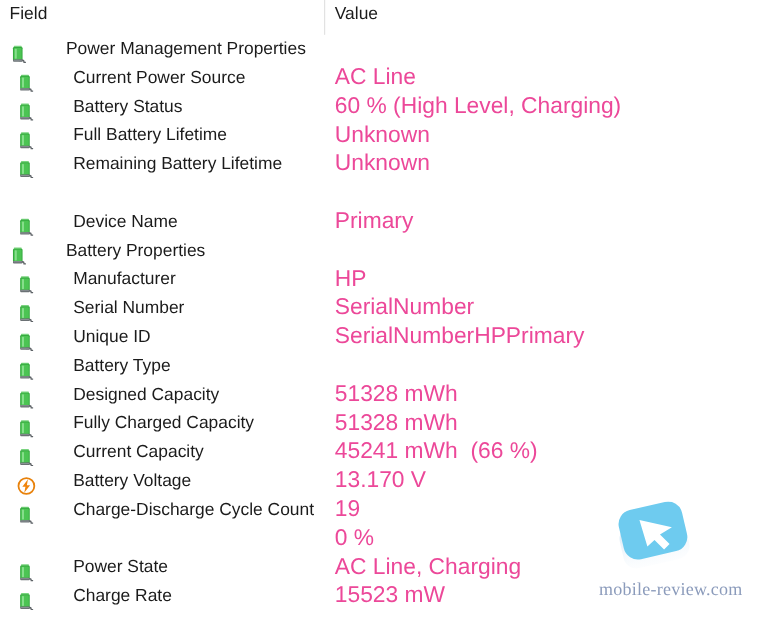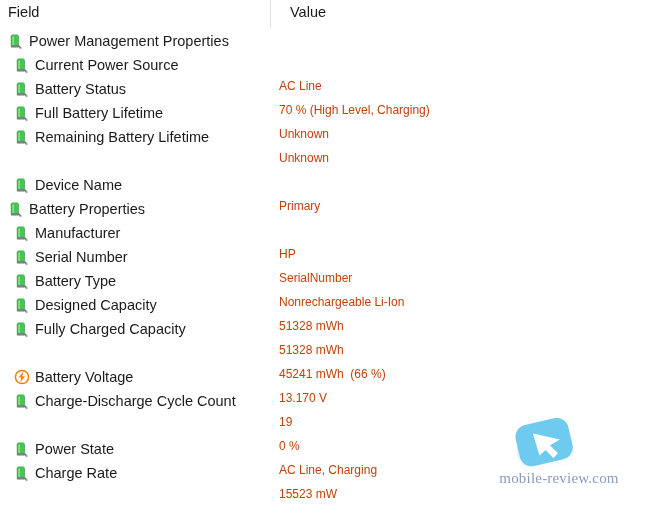--- a/index.html
+++ b/index.html
@@ -38,21 +38,20 @@
     color: #1b1b1b;
     white-space: nowrap;
   }
   .header .col-value {
     position: absolute;
     left: 279px;
     top: 4px;
     font-size: 14.5px;
     color: #1b1b1b;
     white-space: nowrap;
-    margin-left: 11px;
   }
   .header .divider {
     position: absolute;
     left: 270px;
     top: 0px;
     width: 1px;
     height: 29px;
     background: #e2e2e2;
   }
 
@@ -70,43 +69,43 @@
   }
   .row.spacer {
     height: 24px;
   }
   .row .cell-field {
     position: absolute;
     top: 0;
     left: 0;
     height: 24px;
     display: flex;
-    align-items: center;
+    align-items: flex-end;
     white-space: nowrap;
+    gap: 26px;
   }
   .row.level0 .cell-field { padding-left: 8px; }
   .row.level1 .cell-field { padding-left: 14px; }
 
   .row .label {
     font-size: 14.5px;
     color: #1b1b1b;
     line-height: 24px;
     margin-left: 5px;
   }
 
   .row .cell-value {
     position: absolute;
     top: 0;
     left: 279px;
     height: 24px;
     line-height: 24px;
-    font-size: 12px;
-    color: #c2410c;
+    font-size: 19px;
+    color: #ec4899;
     white-space: pre;
-    margin-top: 21px;
   }
 
   
   .icon {
     position: relative;
     display: inline-block;
     width: 16px;
     height: 16px;
     flex: 0 0 16px;
   }
@@ -124,21 +123,21 @@
   .watermark .mark {
     position: absolute;
     left: 8px;
     top: 0px;
     width: 78px;
     height: 62px;
   }
   .watermark .wm-text {
     position: absolute;
     left: 0px;
-    top: 52px;
+    top: 66px;
     width: 122px;
     text-align: center;
     font-family: "Liberation Serif", serif;
     font-size: 15px;
     letter-spacing: 0.2px;
     color: #8b9bbb;
     white-space: nowrap;
   }
 </style>
 </head>
@@ -195,21 +194,21 @@
       <rect x="2.8" y="2.2" width="8" height="11.2" rx="1.1" fill="#35a93f"></rect>
       <rect x="3.6" y="3.0" width="6.4" height="9.6" rx="0.7" fill="#4cc453"></rect>
       <rect x="4.3" y="3.6" width="1.7" height="8.4" rx="0.6" fill="#86de8b"></rect>
       <path d="M7.6 12.6 h3.3 a1.6 1.6 0 0 1 1.6 1.6 v0.2 h1.1 v1.0 h-2.1 v-0.6 a0.8 0.8 0 0 0 -0.8 -0.8 h-3.1 z" fill="#5f6468"></path>
       <rect x="2.8" y="12.5" width="8" height="2.0" rx="0.8" fill="#6b7174"></rect>
       <rect x="3.3" y="12.8" width="7" height="0.8" rx="0.4" fill="#8b9195"></rect>
     </svg>
   </span>
 <span class="label">Battery Status</span>
         </div>
-        <div class="cell-value">70 % (High Level, Charging)</div>
+        <div class="cell-value">60 % (High Level, Charging)</div>
       </div>
       <div class="row level1">
         <div class="cell-field">
   <span class="icon">
     <svg width="16" height="16" viewBox="0 0 16 16" xmlns="http://www.w3.org/2000/svg">
       <rect x="3.5" y="1.2" width="6.6" height="1.4" rx="0.5" fill="#7ad47f"></rect>
       <rect x="2.8" y="2.2" width="8" height="11.2" rx="1.1" fill="#35a93f"></rect>
       <rect x="3.6" y="3.0" width="6.4" height="9.6" rx="0.7" fill="#4cc453"></rect>
       <rect x="4.3" y="3.6" width="1.7" height="8.4" rx="0.6" fill="#86de8b"></rect>
       <path d="M7.6 12.6 h3.3 a1.6 1.6 0 0 1 1.6 1.6 v0.2 h1.1 v1.0 h-2.1 v-0.6 a0.8 0.8 0 0 0 -0.8 -0.8 h-3.1 z" fill="#5f6468"></path>
@@ -313,23 +312,39 @@
     <svg width="16" height="16" viewBox="0 0 16 16" xmlns="http://www.w3.org/2000/svg">
       <rect x="3.5" y="1.2" width="6.6" height="1.4" rx="0.5" fill="#7ad47f"></rect>
       <rect x="2.8" y="2.2" width="8" height="11.2" rx="1.1" fill="#35a93f"></rect>
       <rect x="3.6" y="3.0" width="6.4" height="9.6" rx="0.7" fill="#4cc453"></rect>
       <rect x="4.3" y="3.6" width="1.7" height="8.4" rx="0.6" fill="#86de8b"></rect>
       <path d="M7.6 12.6 h3.3 a1.6 1.6 0 0 1 1.6 1.6 v0.2 h1.1 v1.0 h-2.1 v-0.6 a0.8 0.8 0 0 0 -0.8 -0.8 h-3.1 z" fill="#5f6468"></path>
       <rect x="2.8" y="12.5" width="8" height="2.0" rx="0.8" fill="#6b7174"></rect>
       <rect x="3.3" y="12.8" width="7" height="0.8" rx="0.4" fill="#8b9195"></rect>
     </svg>
   </span>
+<span class="label">Unique ID</span>
+        </div>
+        <div class="cell-value">SerialNumberHPPrimary</div>
+      </div>
+      <div class="row level1">
+        <div class="cell-field">
+  <span class="icon">
+    <svg width="16" height="16" viewBox="0 0 16 16" xmlns="http://www.w3.org/2000/svg">
+      <rect x="3.5" y="1.2" width="6.6" height="1.4" rx="0.5" fill="#7ad47f"></rect>
+      <rect x="2.8" y="2.2" width="8" height="11.2" rx="1.1" fill="#35a93f"></rect>
+      <rect x="3.6" y="3.0" width="6.4" height="9.6" rx="0.7" fill="#4cc453"></rect>
+      <rect x="4.3" y="3.6" width="1.7" height="8.4" rx="0.6" fill="#86de8b"></rect>
+      <path d="M7.6 12.6 h3.3 a1.6 1.6 0 0 1 1.6 1.6 v0.2 h1.1 v1.0 h-2.1 v-0.6 a0.8 0.8 0 0 0 -0.8 -0.8 h-3.1 z" fill="#5f6468"></path>
+      <rect x="2.8" y="12.5" width="8" height="2.0" rx="0.8" fill="#6b7174"></rect>
+      <rect x="3.3" y="12.8" width="7" height="0.8" rx="0.4" fill="#8b9195"></rect>
+    </svg>
+  </span>
 <span class="label">Battery Type</span>
         </div>
-        <div class="cell-value">Nonrechargeable Li-Ion</div>
       </div>
       <div class="row level1">
         <div class="cell-field">
   <span class="icon">
     <svg width="16" height="16" viewBox="0 0 16 16" xmlns="http://www.w3.org/2000/svg">
       <rect x="3.5" y="1.2" width="6.6" height="1.4" rx="0.5" fill="#7ad47f"></rect>
       <rect x="2.8" y="2.2" width="8" height="11.2" rx="1.1" fill="#35a93f"></rect>
       <rect x="3.6" y="3.0" width="6.4" height="9.6" rx="0.7" fill="#4cc453"></rect>
       <rect x="4.3" y="3.6" width="1.7" height="8.4" rx="0.6" fill="#86de8b"></rect>
       <path d="M7.6 12.6 h3.3 a1.6 1.6 0 0 1 1.6 1.6 v0.2 h1.1 v1.0 h-2.1 v-0.6 a0.8 0.8 0 0 0 -0.8 -0.8 h-3.1 z" fill="#5f6468"></path>
@@ -352,20 +367,34 @@
       <path d="M7.6 12.6 h3.3 a1.6 1.6 0 0 1 1.6 1.6 v0.2 h1.1 v1.0 h-2.1 v-0.6 a0.8 0.8 0 0 0 -0.8 -0.8 h-3.1 z" fill="#5f6468"></path>
       <rect x="2.8" y="12.5" width="8" height="2.0" rx="0.8" fill="#6b7174"></rect>
       <rect x="3.3" y="12.8" width="7" height="0.8" rx="0.4" fill="#8b9195"></rect>
     </svg>
   </span>
 <span class="label">Fully Charged Capacity</span>
         </div>
         <div class="cell-value">51328 mWh</div>
       </div>
       <div class="row level1">
+        <div class="cell-field">
+  <span class="icon">
+    <svg width="16" height="16" viewBox="0 0 16 16" xmlns="http://www.w3.org/2000/svg">
+      <rect x="3.5" y="1.2" width="6.6" height="1.4" rx="0.5" fill="#7ad47f"></rect>
+      <rect x="2.8" y="2.2" width="8" height="11.2" rx="1.1" fill="#35a93f"></rect>
+      <rect x="3.6" y="3.0" width="6.4" height="9.6" rx="0.7" fill="#4cc453"></rect>
+      <rect x="4.3" y="3.6" width="1.7" height="8.4" rx="0.6" fill="#86de8b"></rect>
+      <path d="M7.6 12.6 h3.3 a1.6 1.6 0 0 1 1.6 1.6 v0.2 h1.1 v1.0 h-2.1 v-0.6 a0.8 0.8 0 0 0 -0.8 -0.8 h-3.1 z" fill="#5f6468"></path>
+      <rect x="2.8" y="12.5" width="8" height="2.0" rx="0.8" fill="#6b7174"></rect>
+      <rect x="3.3" y="12.8" width="7" height="0.8" rx="0.4" fill="#8b9195"></rect>
+    </svg>
+  </span>
+<span class="label">Current Capacity</span>
+        </div>
         <div class="cell-value">45241 mWh  (66 %)</div>
       </div>
       <div class="row level1">
         <div class="cell-field">
   <span class="icon">
     <svg width="16" height="16" viewBox="0 0 16 16" xmlns="http://www.w3.org/2000/svg">
       <circle cx="8" cy="8" r="6.6" fill="#ffffff" stroke="#e8820c" stroke-width="1.5"></circle>
       <path d="M9.3 2.4 L4.6 8.6 h2.6 l-1.0 5.0 L11.1 7.3 H8.4 z" fill="#f0850e"></path>
     </svg>
   </span>

